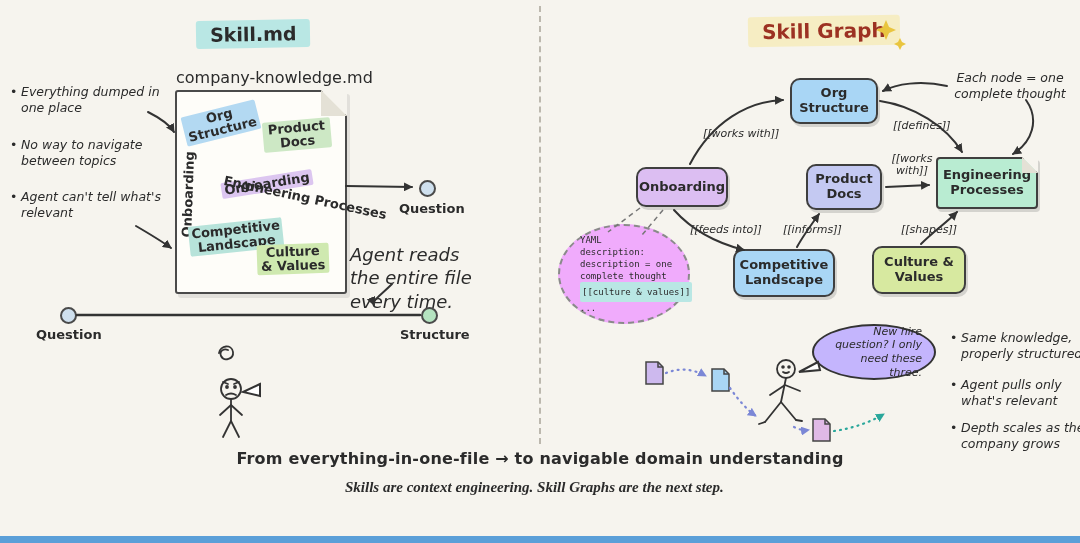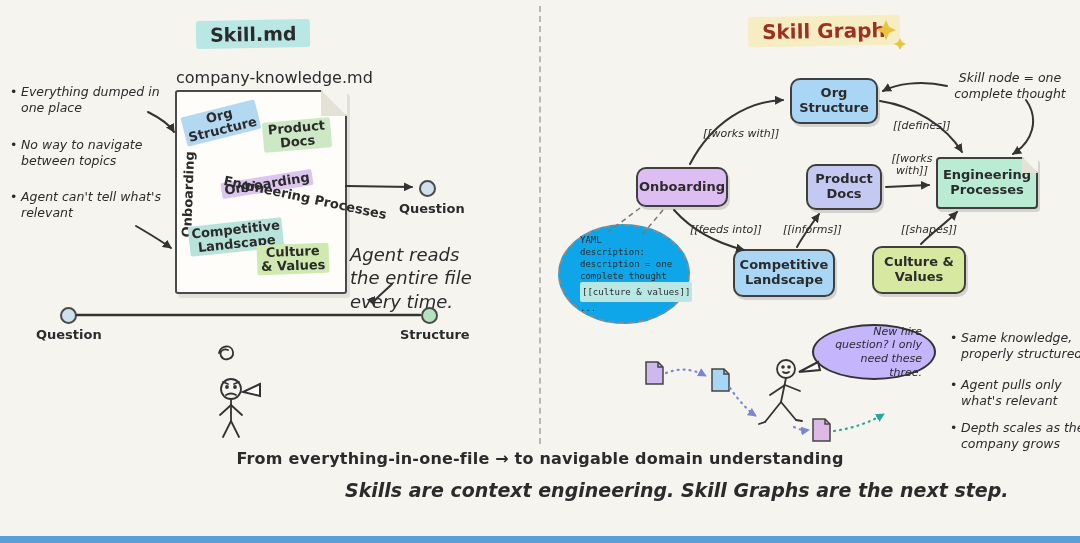--- a/index.html
+++ b/index.html
@@ -80,31 +80,31 @@
   #el-works-top{left:703px;top:127px;}
   #el-defines{left:893px;top:119px;}
   #el-works-mid{left:886px;top:153px;width:52px;text-align:center;white-space:normal;line-height:1.1;}
   #el-feeds{left:690px;top:223px;}
   #el-informs{left:783px;top:223px;}
   #el-shapes{left:901px;top:223px;}
 
   #node-note{left:944px;top:70px;width:132px;font-size:12.5px;font-style:italic;text-align:center;line-height:1.3;z-index:2;}
 
   
-  #yaml-bubble{left:558px;top:224px;width:132px;height:100px;border:2px dashed #8a8a8a;background:#0ea5e9;
+  #yaml-bubble{left:558px;top:224px;width:132px;height:100px;border:2px dashed #8a8a8a;background:#f0abfc;
     border-radius:50%;display:flex;flex-direction:column;align-items:flex-start;justify-content:center;
     padding:8px 20px;box-sizing:border-box;font-family:"DejaVu Sans Mono",monospace;font-size:9px;
     line-height:1.35;z-index:2;}
   .yaml-line{white-space:nowrap;}
   .hl-teal{background:var(--title-left-highlight,#b9e7e4);border-radius:2px;padding:4px 2px;}
 
   
   #footer1{left:220px;top:449px;width:640px;text-align:center;font-size:16px;font-weight:700;letter-spacing:.2px;z-index:2;}
   #footer2{left:345px;top:479px;display:flex;align-items:center;gap:16px;z-index:2;}
-  #footer2 .l2{font-size:19px;font-weight:600;font-style:italic;}
+  #footer2 .l2{font-size:15px;font-weight:600;font-style:italic;font-family:Liberation Serif, serif;}
   #footer2 .wm{font-size:17px;color:var(--watermark,#b4b7bc);font-weight:600;letter-spacing:1px;font-style:normal;}
   #bottom-bar{left:0;bottom:0;width:100%;height:7px;background:var(--bottom-bar,#5b9fd8);}
 </style>
 </head>
 <body>
 
 <div class="canvas">
 
   <div class="pos" id="title-left">Skill.md</div>
 
@@ -134,21 +134,21 @@
   <div class="dot" id="dot-q-bottom"></div>
   <div class="small-label" id="lbl-q-bottom">Question</div>
   <div class="dot" id="dot-response"></div>
   <div class="small-label" id="lbl-response">Structure</div>
 
 
   <div class="pos" id="divider"></div>
 
   <div class="pos" id="title-right">Skill Graph</div>
 
-  <div class="pos" id="node-note">Skill node = one complete thought</div>
+  <div class="pos" id="node-note">Each node = one complete thought</div>
 
   <div class="node" id="node-org">Org Structure</div>
   <div class="node" id="node-onboarding">Onboarding</div>
   <div class="node" id="node-product">Product Docs</div>
   <div class="node" id="node-eng">
     <div class="fold-cut s"></div>
     <div class="fold-flap s"></div>
     <span>Engineering Processes</span>
   </div>
   <div class="node" id="node-competitive">Competitive Landscape</div>

